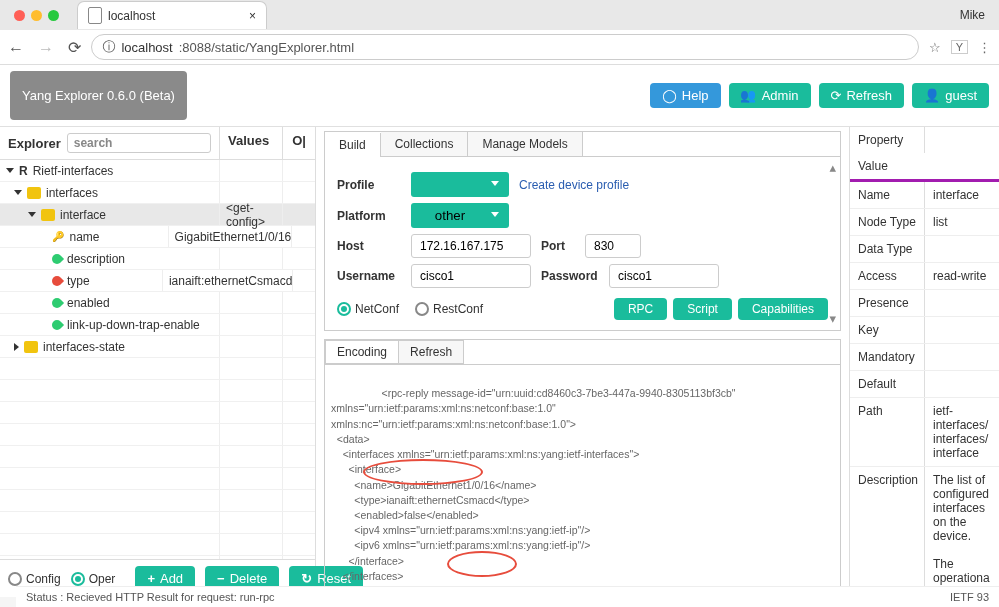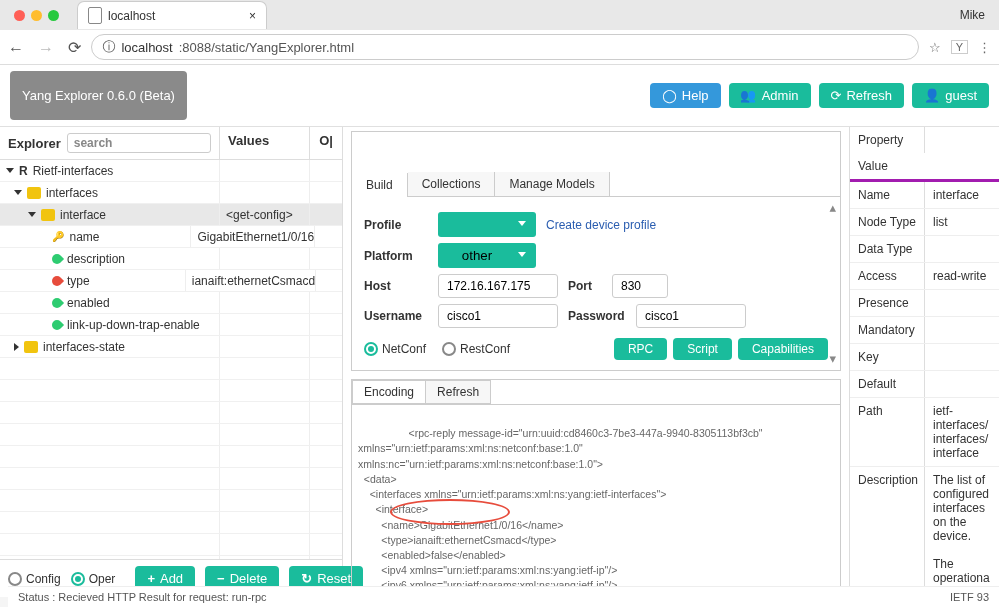--- a/index.html
+++ b/index.html
@@ -22,21 +22,21 @@
 
 
 .toolbar { display: flex; align-items: center; padding: 6px 10px; gap: 8px; background: #fff; border-bottom: 1px solid #e0e0e0;}
 .brand { background: #8a8a8a; color: #fff; border-radius: 4px; padding: 17px 12px; font-size: 13px; }
 .tb-btn { border-radius: 4px; padding: 5px 12px; font-size: 13px; color: #fff; display: inline-flex; align-items: center; gap: 5px; border: none; cursor: pointer; }
 .teal { background: #1abc9c; } .blue { background: #3498db; }
 .toolbar .spacer { flex: 1; }
 
 
 .app { display: flex; height: 470px; background: #fff;}
-.left-pane { width: 343px; border-right: 1px solid #ddd; display:flex; flex-direction:column;}
+.left-pane { width: 316px; border-right: 1px solid #ddd; display:flex; flex-direction:column;}
 .mid-pane { flex: 1; padding: 0 8px; display:flex; flex-direction:column;}
 .right-pane { width: 150px; border-left: 1px solid #ddd; display:flex; flex-direction:column;}
 
 
 .panel-head { display: flex; border-bottom: 1px solid #ddd; }
 .panel-head > div { font-weight: bold; padding: 6px 8px; }
 .exp-col { width: 220px; display:flex; align-items:center; gap:6px; border-right:1px solid #ddd;}
 .val-col { flex: 1; border-right:1px solid #ddd;}
 .op-col { width: 32px; text-align:center;}
 .search-box { border: 1px solid #ccc; border-radius: 3px; padding: 2px 6px; font-size:12px; color:#888; flex:1;}
@@ -60,21 +60,21 @@
 .ind-3 { padding-left: 42px !important;}
 
 
 .left-bottom { padding: 6px 8px; display:flex; align-items:center; gap:10px; border-top:1px solid #ddd;}
 .radio-wrap { display:flex; align-items:center; gap:4px; font-size:12px;}
 .radio { width:14px; height:14px; border:2px solid #888; border-radius:50%; display:inline-flex; align-items:center; justify-content:center;}
 .radio.checked { border-color:#1abc9c;} .radio.checked::after { content:''; width:6px; height:6px; background:#1abc9c; border-radius:50%;}
 
 
 .tab-row { display:flex; border:1px solid #ccc; }
-.tab-row .t { padding:5px 14px; font-size:12px; border-right:1px solid #ccc; cursor:pointer; background:#f7f7f7;margin-top:40px;}
+.tab-row .t { padding:5px 14px; font-size:12px; border-right:1px solid #ccc; cursor:pointer; background:#f7f7f7;}
 .tab-row .t.active { background:#fff; position:relative; top:1px;}
 .tab-box { border:1px solid #ccc; border-top:none; padding:10px 12px; margin-top:-1px; position:relative;}
 .sub-tab-row { display:flex; margin-bottom:8px;}
 .sub-tab-row .st { padding:4px 11px; font-size:12px; border:1px solid #ccc; margin-right:-1px; background:#f7f7f7; cursor:pointer;}
 .sub-tab-row .st.active { background:#fff;}
 
 .form-line { display:flex; align-items:center; gap:10px; margin:6px 0; font-size:12px;}
 .form-line label { width:64px; font-weight:600; color:#333;}
 .dd { background:#1abc9c; color:#000000; border:none; padding:5px 32px 5px 12px; border-radius:3px; position:relative; min-width:98px;}
 .dd::after { content:''; position:absolute; right:10px; top:9px; border-left:4px solid transparent; border-right:4px solid transparent; border-top:5px solid #fff;}
@@ -93,21 +93,21 @@
 
 .prop-head { display:flex; font-weight:normal; border-bottom:3px solid #a21caf;flex-direction:column;}
 .prop-head > div, .prop-row > div { padding:6px 8px; font-size:12px;}
 .prop-col { width:75px; border-right:1px solid #ddd;}
 .valp-col { flex:1;}
 .prop-body { overflow:auto; flex:1;}
 .prop-row { display:flex; border-bottom:1px solid #eee;}
 .prop-row .valp-col { color:#333;}
 
 
-.status { position:absolute; bottom:0; left:8px; right:0; display:flex; padding:4px 10px; font-size:11px; color:#555; background:#fff; border-top:1px solid #eee;}
+.status { position:absolute; bottom:0; left:16px; right:0; display:flex; padding:4px 10px; font-size:11px; color:#555; background:#fff; border-top:1px solid #eee;}
 </style>
 </head>
 <body>
 
 <div class="browser-chrome">
   <div class="tab-bar">
     <div class="traffic-lights">
       <div class="traffic-dot red"></div>
       <div class="traffic-dot yellow"></div>
       <div class="traffic-dot green"></div>
@@ -424,25 +424,25 @@
         </div>
         <div class="prop-row">
           <div class="prop-col">Access</div>
           <div class="valp-col" style="white-space: pre-wrap; word-break: break-word;">read-write</div>
         </div>
         <div class="prop-row">
           <div class="prop-col">Presence</div>
           <div class="valp-col" style="white-space: pre-wrap; word-break: break-word;"></div>
         </div>
         <div class="prop-row">
+          <div class="prop-col">Key</div>
+          <div class="valp-col" style="white-space: pre-wrap; word-break: break-word;"></div>
+        </div>
+        <div class="prop-row">
           <div class="prop-col">Mandatory</div>
-          <div class="valp-col" style="white-space: pre-wrap; word-break: break-word;"></div>
-        </div>
-        <div class="prop-row">
-          <div class="prop-col">Key</div>
           <div class="valp-col" style="white-space: pre-wrap; word-break: break-word;"></div>
         </div>
         <div class="prop-row">
           <div class="prop-col">Default</div>
           <div class="valp-col" style="white-space: pre-wrap; word-break: break-word;"></div>
         </div>
         <div class="prop-row">
           <div class="prop-col">Path</div>
           <div class="valp-col" style="white-space: pre-wrap; word-break: break-word;">ietf-interfaces/interfaces/interface</div>
         </div>

